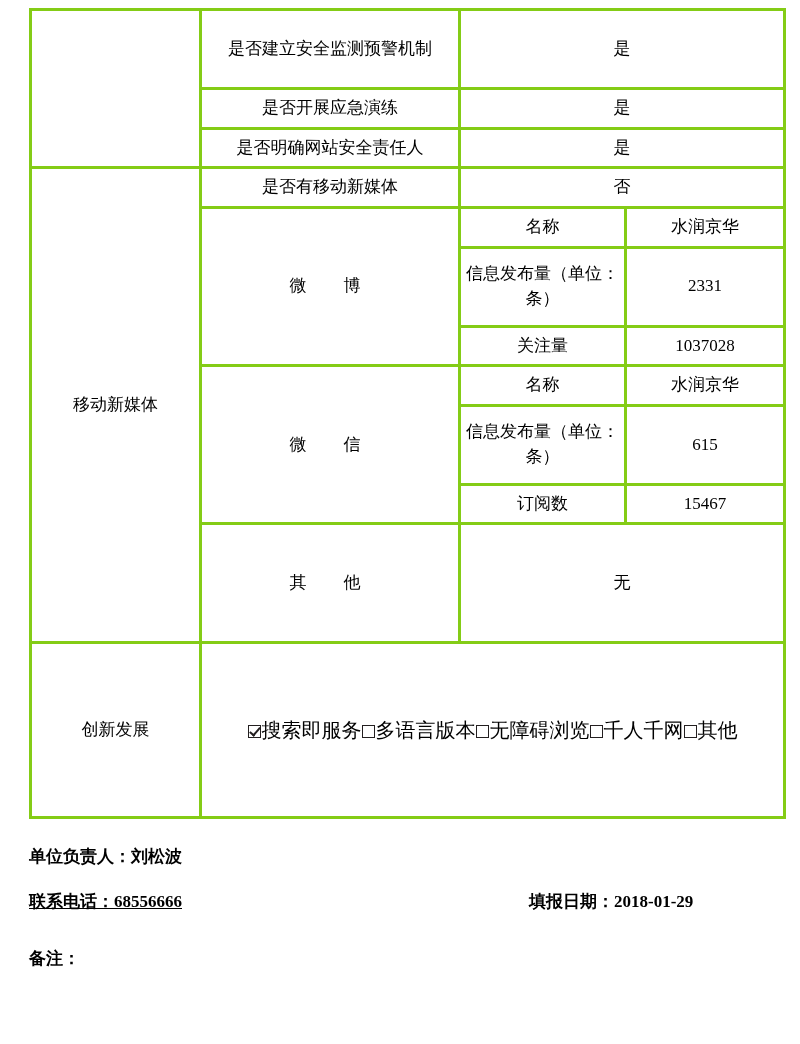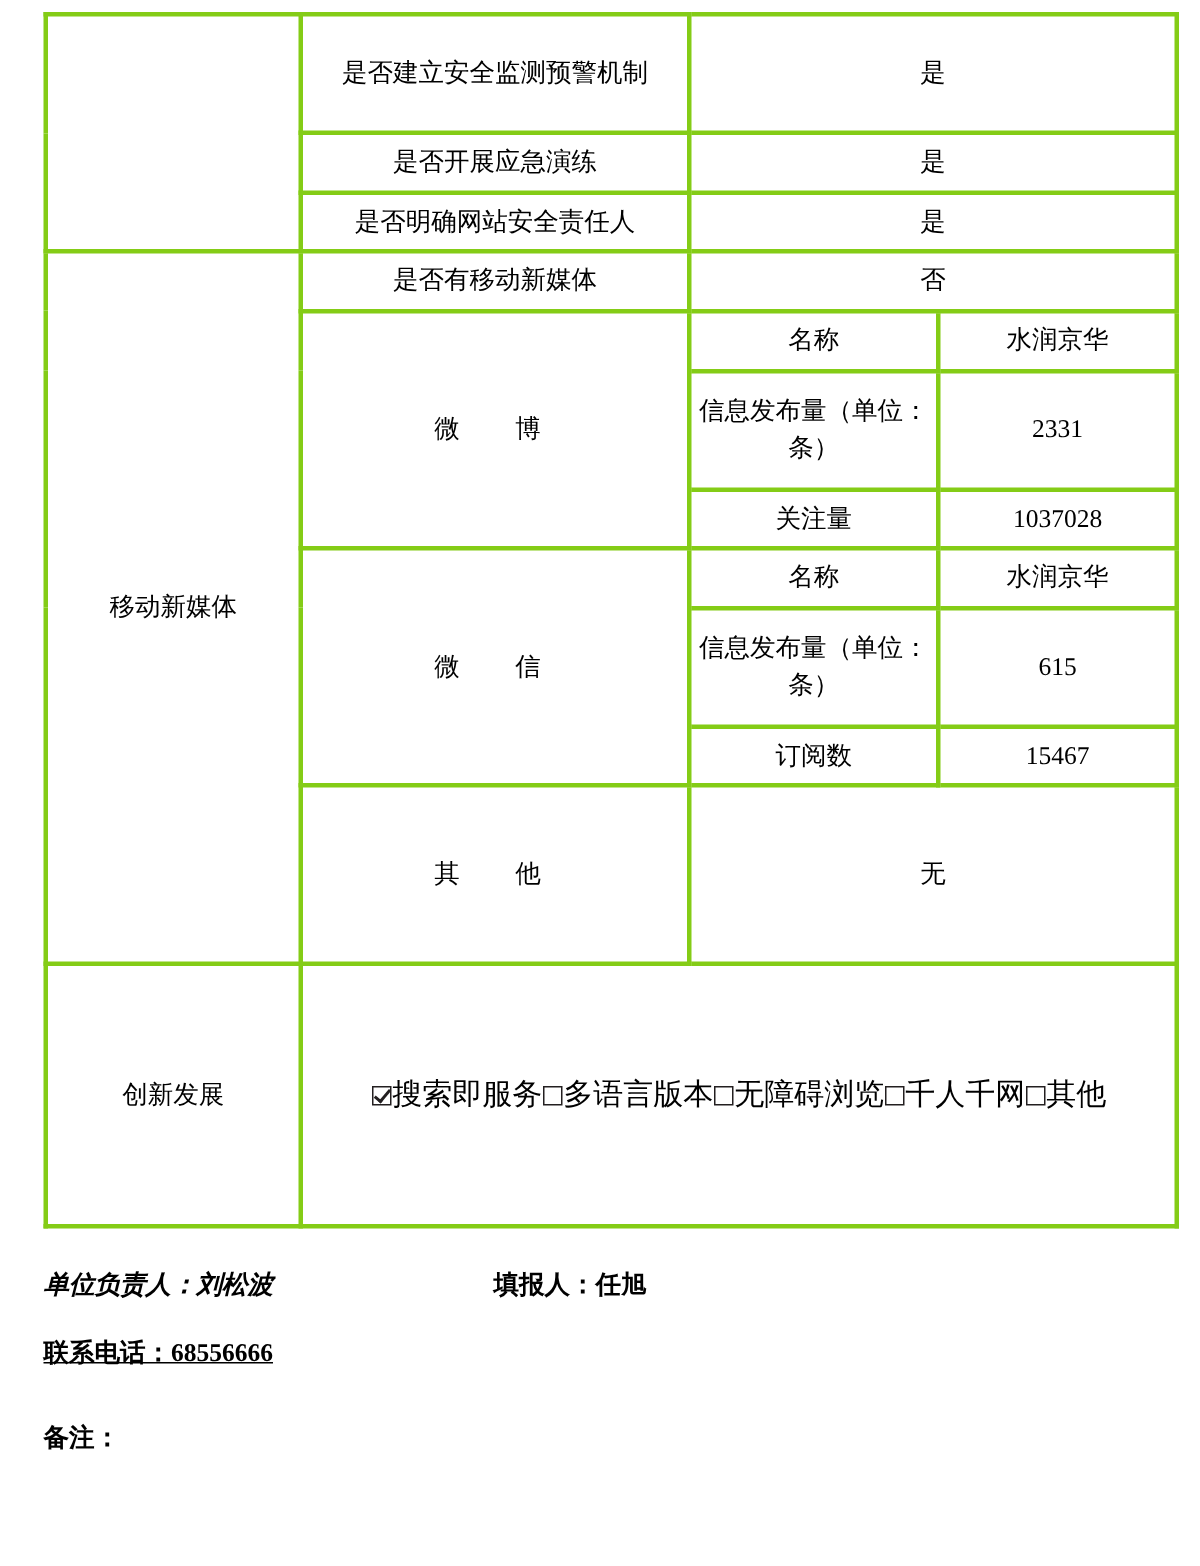--- a/index.html
+++ b/index.html
@@ -78,21 +78,21 @@
     width: 754px;
     font-size: 17px;
     font-weight: bold;
     font-family: "Liberation Serif", "DejaVu Serif", serif;
   }
   .footer-row {
     display: flex;
     margin-bottom: 22px;
   }
   .f-item { white-space: nowrap; }
-  .f-1 { width: 300px; font-style: italic; }
+  .f-1 { width: 300px; }
   .f-2 { width: 215px; }
   .f-3 { width: 230px; }
   .fb-1 { width: 500px; text-decoration: underline; }
   .note {
     margin: 34px 0 0 29px;
     font-size: 17px;
     font-weight: bold;
   }
 </style>
 </head>
@@ -169,22 +169,22 @@
             <span><span class="cbx checked"></span><span>搜索即服务</span></span><span><span class="cbx"></span><span>多语言版本</span></span><span><span class="cbx"></span><span>无障碍浏览</span></span><span><span class="cbx"></span><span>千人千网</span></span><span><span class="cbx"></span><span>其他</span></span>
           </div>
         </td>
       </tr>
     </tbody>
   </table>
 
   <div class="footer">
     <div class="footer-row">
       <div class="f-item f-1"><span>单位负责人：</span><span>刘松波</span></div>
-      <div class="f-item f-3"><span>填报人：</span><span>任旭</span></div>
     </div>
     <div class="footer-row">
       <div class="f-item fb-1"><span>联系电话：</span><span>68556666</span></div>
+      <div class="f-item"><span>填报日期：</span><span>2018-01-29</span></div>
     </div>
   </div>
 
   <div class="note">备注：</div>
 
 </div>
 
 </body></html>

